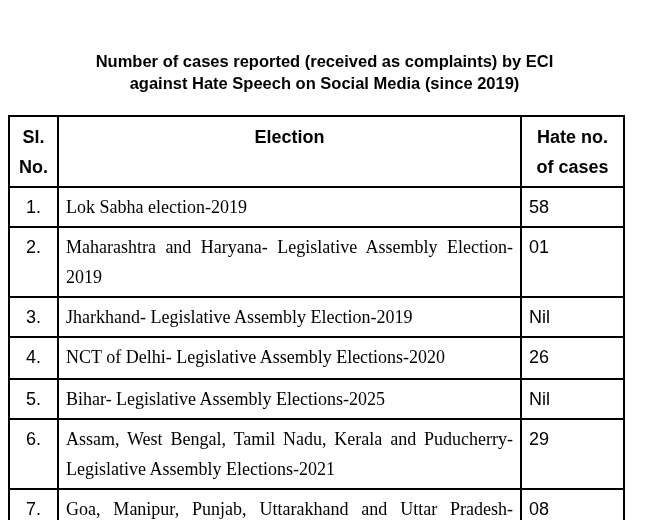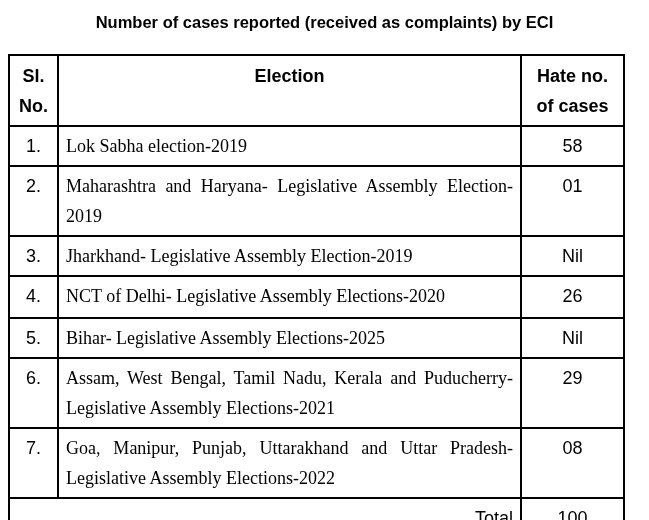--- a/index.html
+++ b/index.html
@@ -16,20 +16,21 @@
     font-family: "Liberation Sans", "DejaVu Sans", sans-serif;
     overflow: hidden;
   }
   .doc-title {
     padding-top: 11px;
     text-align: center;
     font-weight: bold;
     font-size: 16.5px;
     line-height: 22px;
     color: #000000;
+    margin-top: 39px;
   }
   table.cases-table {
     margin: 21px 0 0 8px;
     border-collapse: collapse;
     table-layout: fixed;
     width: 615px;
     font-size: 18px;
     line-height: 30px;
     color: #000000;
   }
@@ -50,21 +51,21 @@
   td.sl-cell {
     text-align: center;
     padding-left: 2px;
     padding-right: 2px;
   }
   td.election-cell {
     text-align: justify;
     font-family: Liberation Serif, serif;
   }
   td.cases-cell {
-    text-align: center;
+    text-align: left;
   }
   td.total-label-cell {
     text-align: right;
   }
   tr.hdr-row   { height: 58px; }
   tr.row-1     { height: 35px; }
   tr.row-2     { height: 62px; }
   tr.row-3     { height: 33px; }
   tr.row-4     { height: 42px; }
   tr.row-5     { height: 36px; }
@@ -72,20 +73,21 @@
   tr.row-7     { height: 65px; }
   tr.total-row { height: 38px; }
 </style>
 </head>
 <body>
 
 <div class="page">
 
   <div class="doc-title">
     <div>Number of cases reported (received as complaints) by ECI</div>
+    <div>against Hate Speech on Social Media (since 2019)</div>
   </div>
 
   <table class="cases-table">
     <colgroup>
       <col class="c1">
         <col class="c2">
         <col class="c3">
     </colgroup>
     <tbody>
       <tr class="hdr-row">

